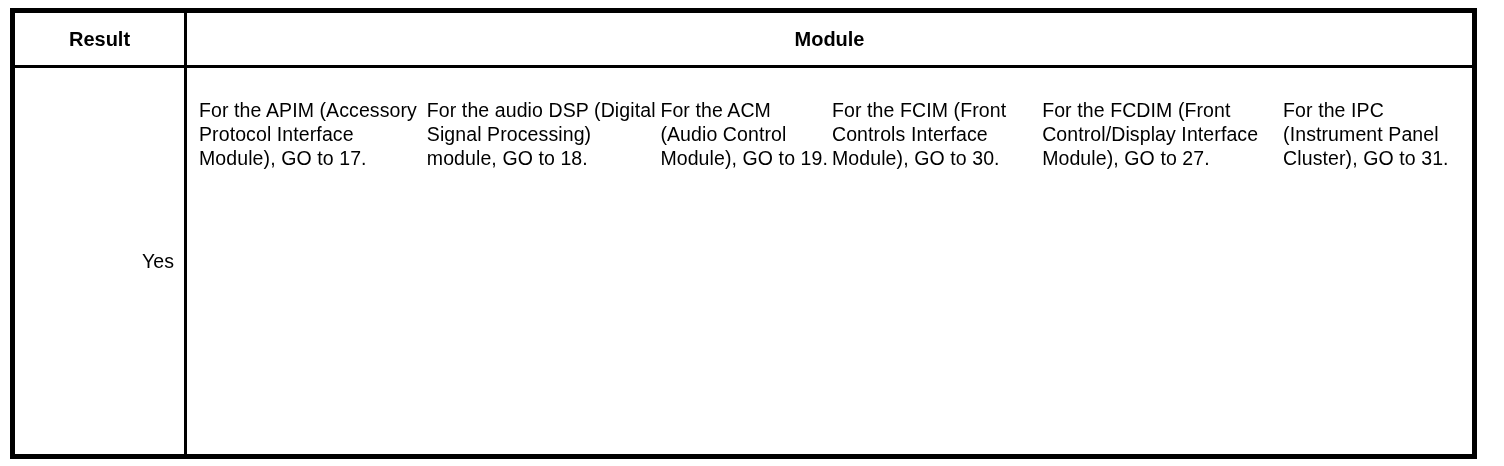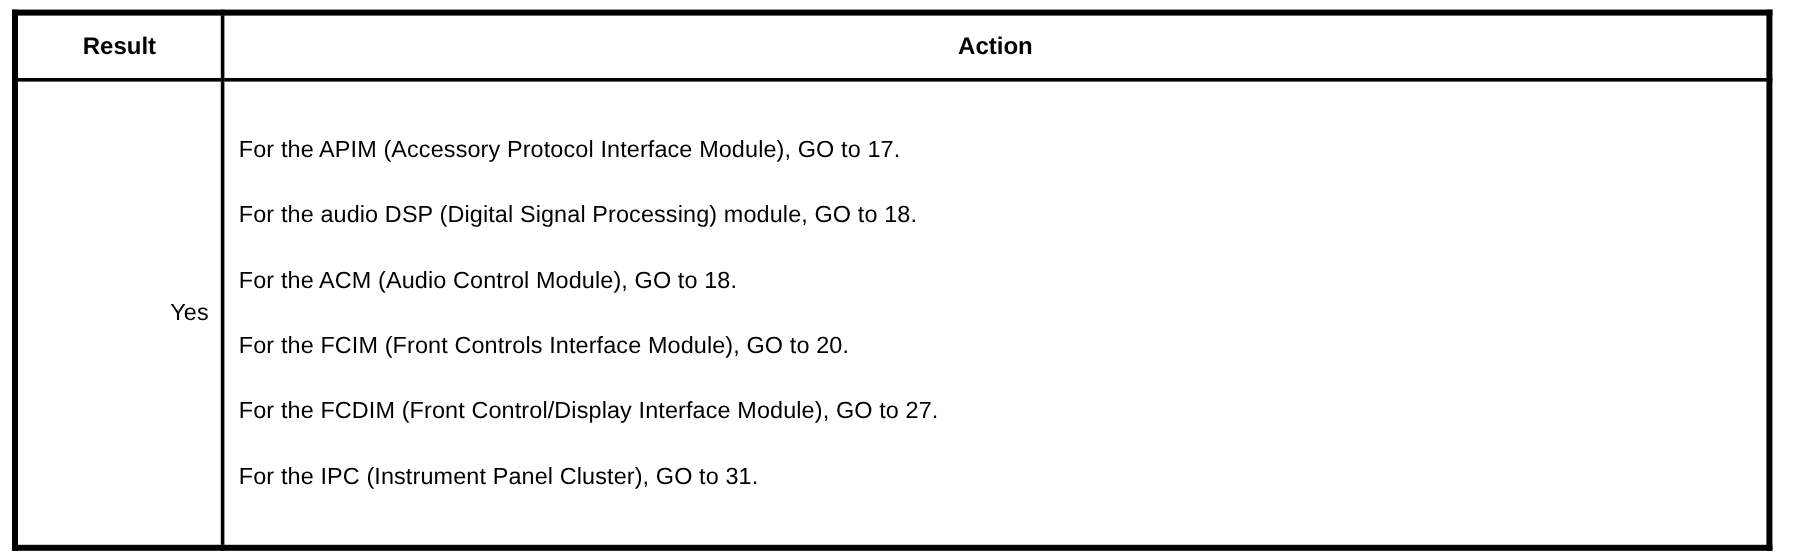--- a/index.html
+++ b/index.html
@@ -51,53 +51,53 @@
     letter-spacing: 0.1px;
   }
   td.result-cell {
     vertical-align: middle;
     text-align: right;
   }
   tr.row-yes { height: 332px; }
   tr.row-no  { height: 57px;  }
   td.action-cell .action-stack {
     display: flex;
-    flex-direction: column;
+    flex-direction: row;
     justify-content: space-around;
     height: 326px;
   }
   td.action-cell p {
     margin: 0;
     line-height: 24px;
   }
   td.action-cell-single p {
     margin: 0;
     line-height: 24px;
   }
 </style>
 </head>
 <body>
 
 <div class="page">
   <table class="diag-table">
     <thead>
       <tr>
         <th class="col-result">Result</th>
-        <th class="col-action">Action</th>
+        <th class="col-action">Module</th>
       </tr>
     </thead>
     <tbody>
       <tr class="row-yes">
         <td class="result-cell">Yes</td>
         <td class="action-cell">
           <div class="action-stack">
             <p>For the APIM (Accessory Protocol Interface Module), GO to 17.</p>
             <p>For the audio DSP (Digital Signal Processing) module, GO to 18.</p>
-            <p>For the ACM (Audio Control Module), GO to 18.</p>
-            <p>For the FCIM (Front Controls Interface Module), GO to 20.</p>
+            <p>For the ACM (Audio Control Module), GO to 19.</p>
+            <p>For the FCIM (Front Controls Interface Module), GO to 30.</p>
             <p>For the FCDIM (Front Control/Display Interface Module), GO to 27.</p>
             <p>For the IPC (Instrument Panel Cluster), GO to 31.</p>
           </div>
         </td>
       </tr>
     </tbody>
   </table>
 </div>
 
 </body></html>

